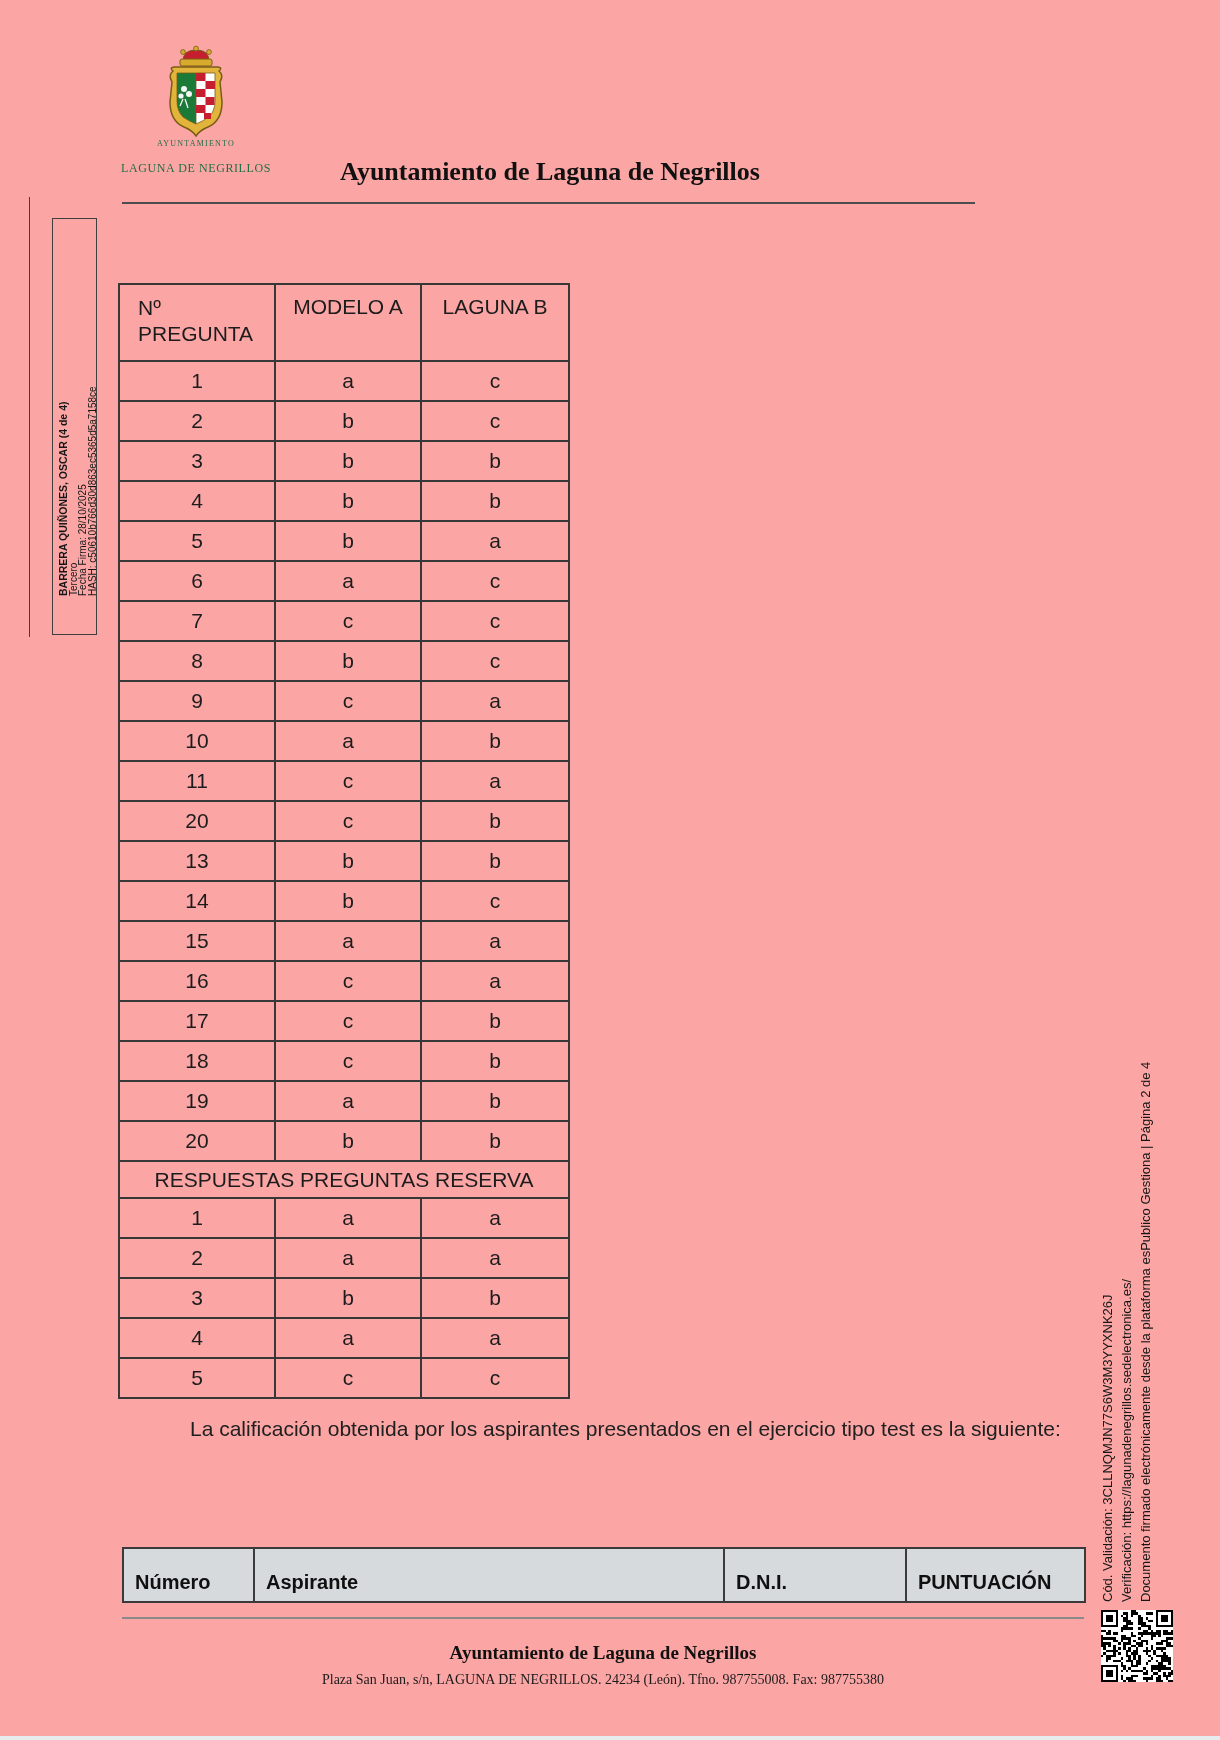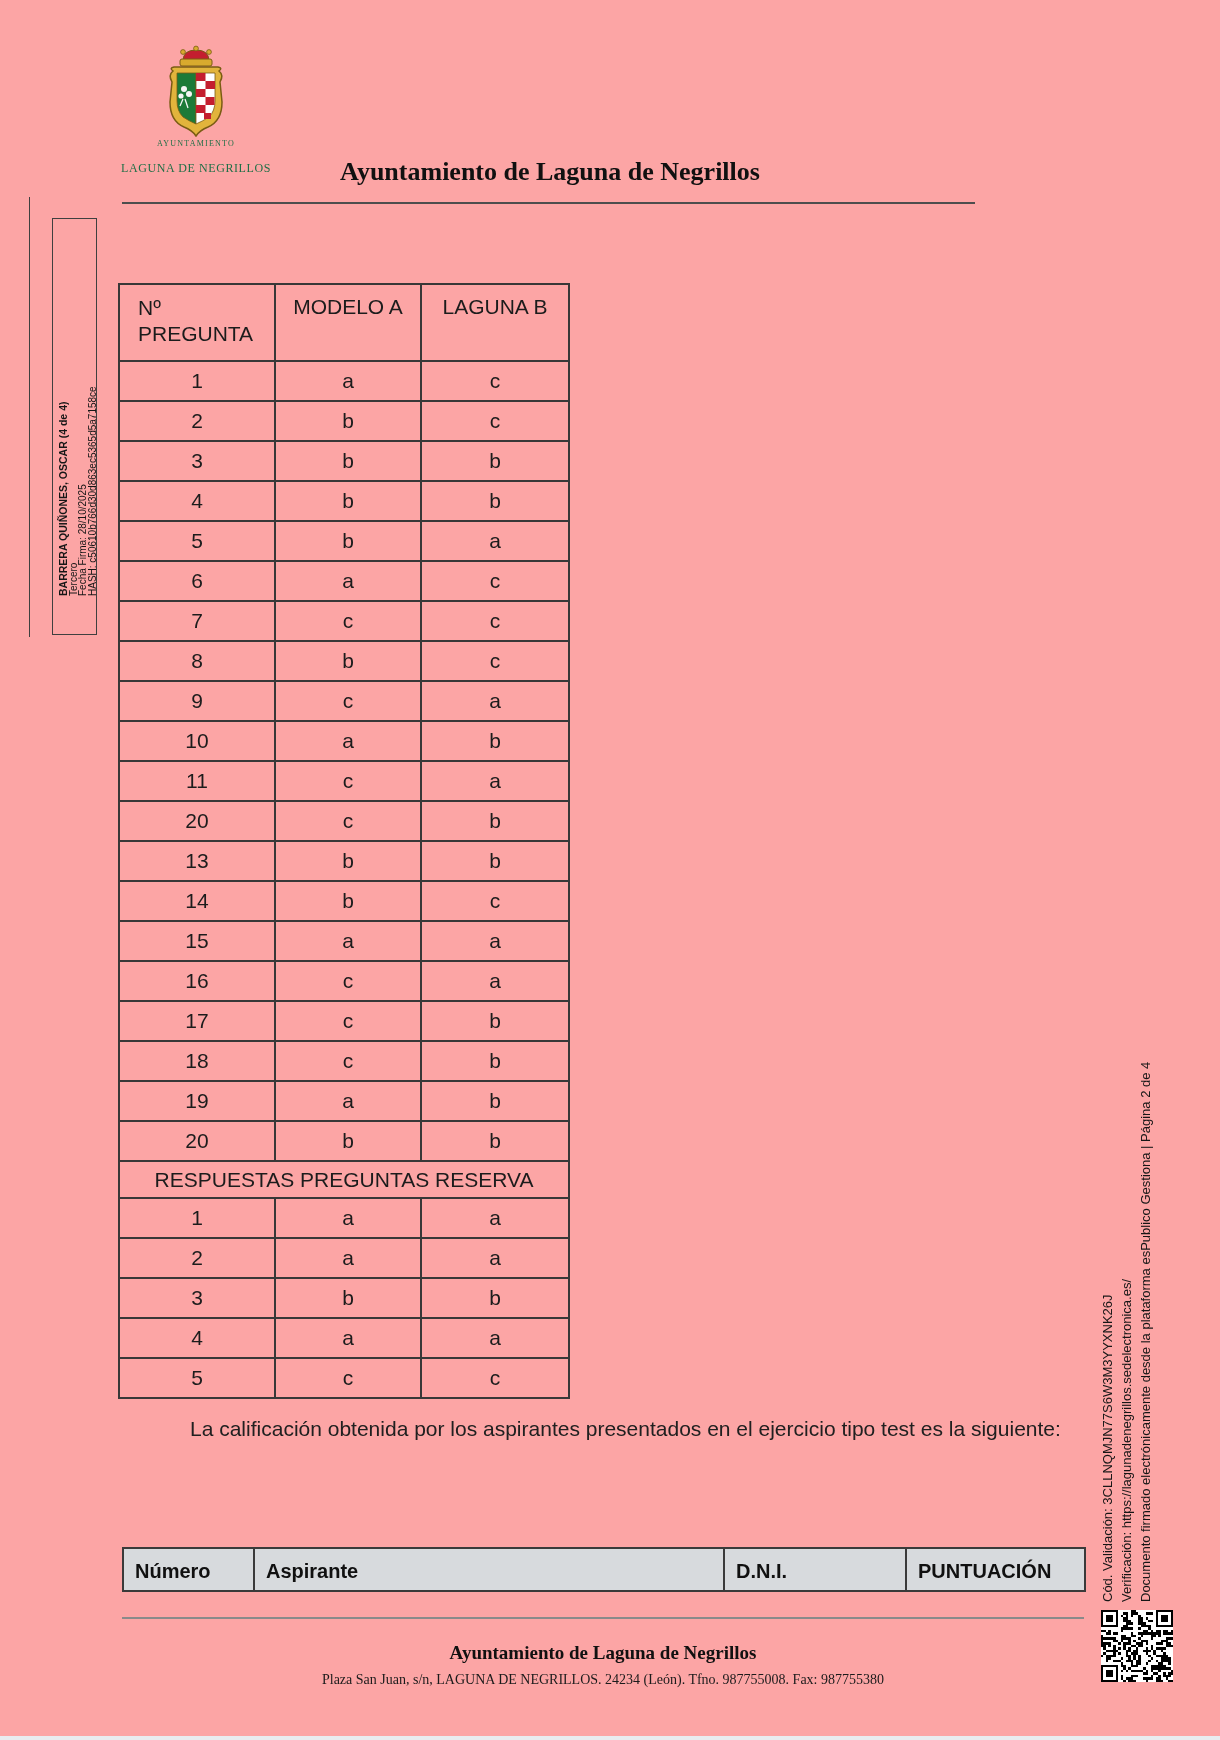--- a/index.html
+++ b/index.html
@@ -34,21 +34,21 @@
   .answers td.reserve-title { height:35px; text-align:center; }
 
   
   .paragraph { position:absolute; left:122px; top:1412px; width:942px; font-size:21px;
                text-align:justify; text-indent:68px; line-height:34px; color:#202020; }
 
   
   .results { position:absolute; left:122px; top:1547px; width:962px;
              border-collapse:collapse; table-layout:fixed; }
   .results th { background:#d7dadd; border:2px solid #3a3a3a; height:37px; font-size:20px;
-                text-align:left; padding:4px 0 0 11px; color:#101010; font-family:"Liberation Sans",sans-serif; }
+                text-align:left; padding:15px 0 0 11px; color:#101010; font-family:"Liberation Sans",sans-serif; }
 
   
   .right-stamp { position:absolute; left:1098px; top:1602px; width:645px;
                  transform:rotate(-90deg); transform-origin:0 0;
                  font-size:13px; line-height:19px; white-space:nowrap; color:#161616; }
   .qr { position:absolute; left:1101px; top:1610px; }
 
   
   .footer-rule { position:absolute; left:122px; top:1617px; width:962px; border-top:2px solid #8a8a8a; }
   .footer-org  { position:absolute; left:122px; top:1642px; width:962px; text-align:center;

